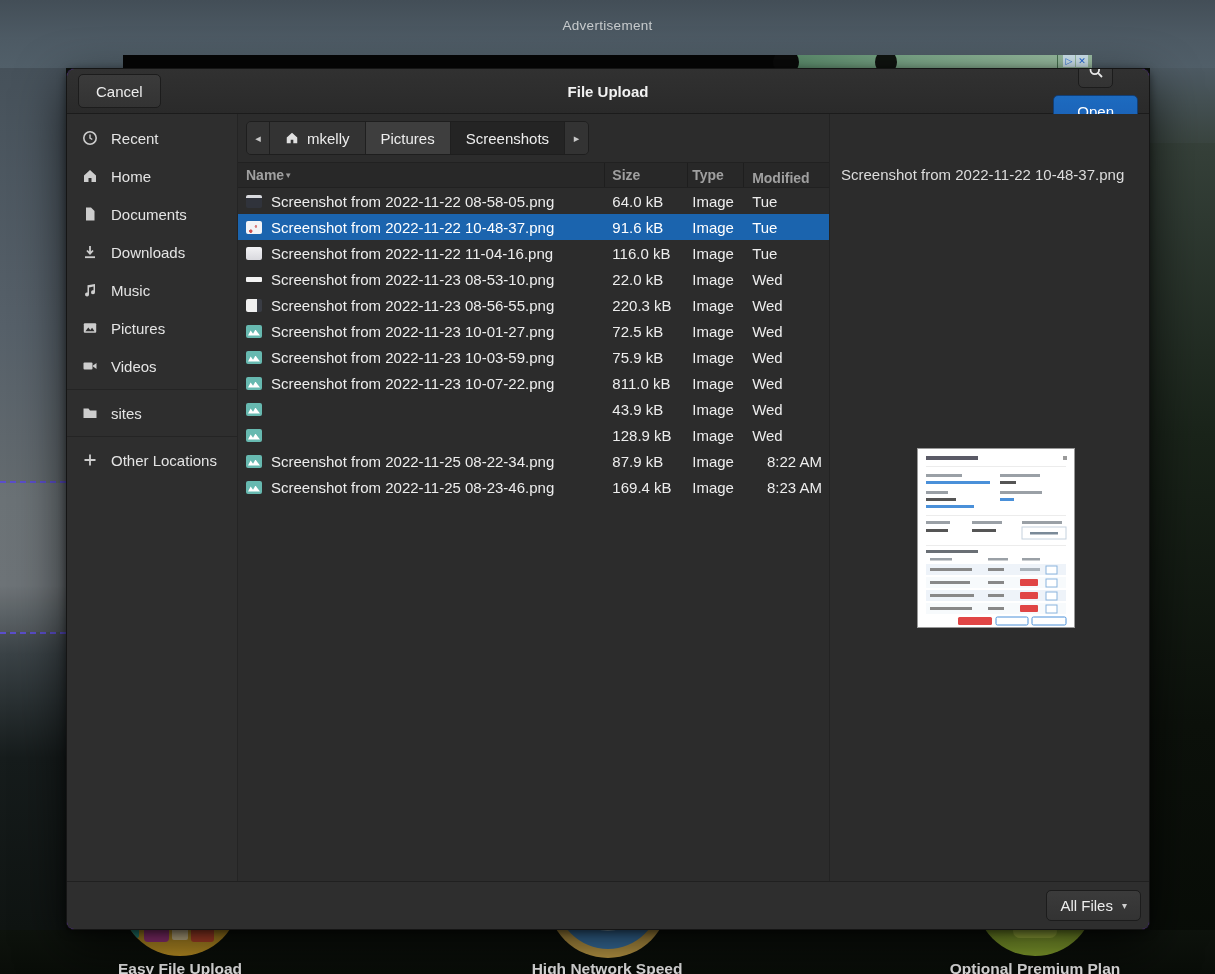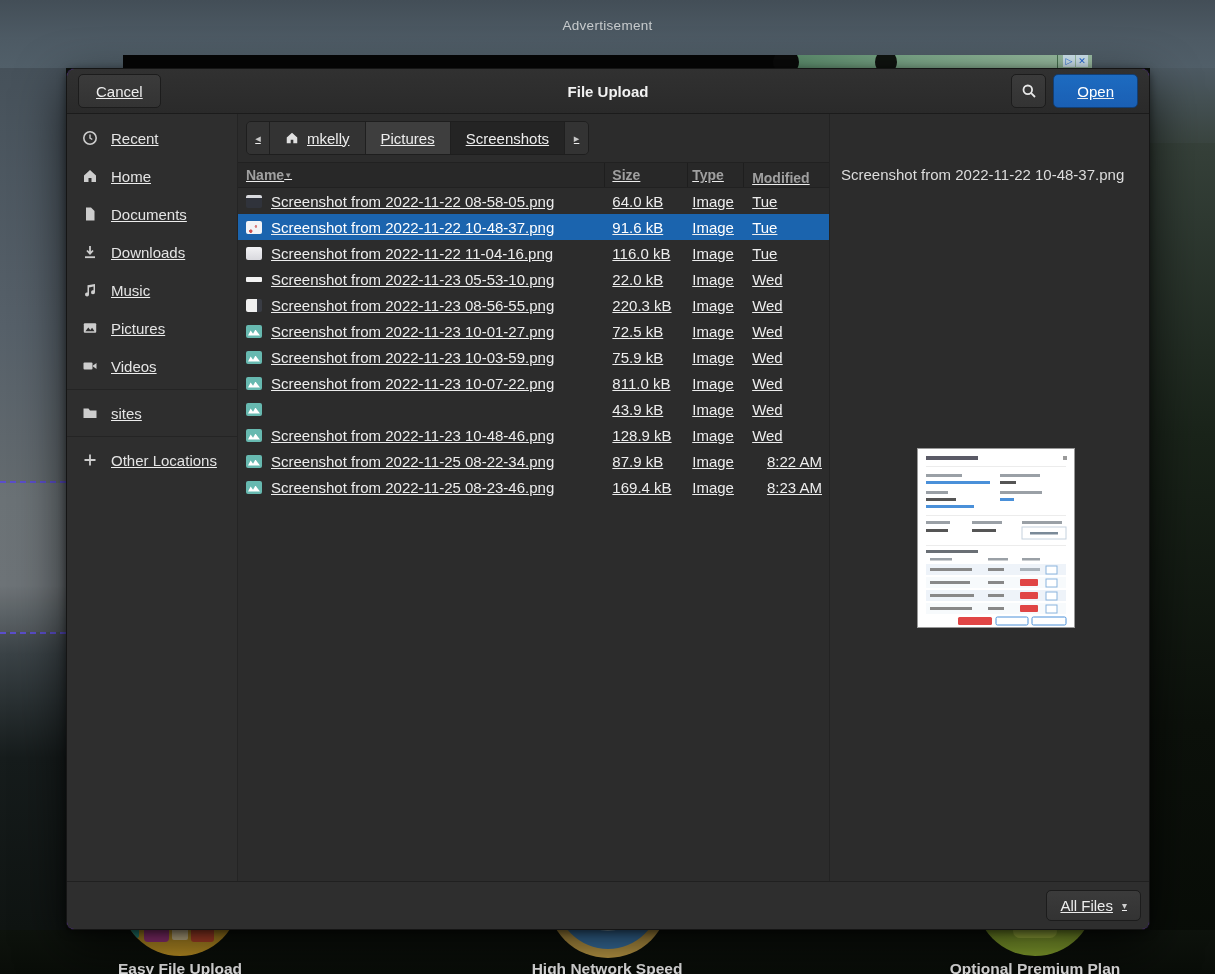--- a/index.html
+++ b/index.html
@@ -53,28 +53,28 @@
   .circ-r .c1 { position:absolute; left:30px; top:66px; width:58px; height:17px; border-radius:8px; background:#c6da55; }
   .circ-r .c2 { position:absolute; left:38px; top:88px; width:44px; height:14px; border-radius:7px; background:#b7cf49; }
   .feature { position:absolute; top:960px; transform:translateX(-50%); color:#ececec; font-size:15.5px; font-weight:700;
     white-space:nowrap; z-index:1; text-shadow:0 1px 2px rgba(0,0,0,.6); }
   .f1 { left:180px; } .f2 { left:607px; } .f3 { left:1035px; }
 
   
   .dialog { position:absolute; left:66px; top:68px; width:1084px; height:862px; z-index:10;
     border-radius:8px; overflow:hidden; background:#6d28d9; border:1px solid #151515;
     box-shadow:0 18px 50px rgba(0,0,0,.7), 0 2px 8px rgba(0,0,0,.5);
-    display:flex; flex-direction:column; color:#ededed;text-decoration:underline; }
+    display:flex; flex-direction:column; color:#ededed; }
   .headerbar { height:45px; flex:none; background:linear-gradient(#313131,#2a2a2a);
     border-bottom:1px solid #1b1b1b; display:flex; align-items:center; padding:0 11px; position:relative; }
   .hb-title { position:absolute; left:50%; transform:translateX(-50%); font-size:15px; font-weight:700; color:#f2f2f2; }
   .btn { height:34px; border-radius:5px; border:1px solid #1c1c1c; background:linear-gradient(#3b3b3b,#333333);
     color:#ededed; font-size:15px; display:flex; align-items:center; justify-content:center; cursor:default; }
   .btn-cancel { padding:0 17px; }
-  .hb-right { margin-left:auto; display:flex; gap:7px; align-items:center; }
+  .hb-right { margin-left:auto; display:flex; gap:7px; align-items:center;flex-direction:column; }
   .btn-search { width:35px; }
   .btn-open { padding:0 23px; background:linear-gradient(#1d6bc0,#1a5fb4); border-color:#123f76; color:#fff; }
 
   .body { flex:1; display:flex; min-height:0; }
   
   .sidebar { width:171px; flex:none; background:#2e2e2e; border-right:1px solid #242424; padding-top:5px; }
   .side-item { height:38px; display:flex; align-items:center; gap:13px; padding:0 15px; font-size:15px; color:#e4e4e4; }
   .side-item .sicon { width:16px; height:16px; flex:none; color:#cdcdcd; display:flex; }
   .side-sep { height:1px; background:#242424; margin:4px 0; }
 
@@ -346,21 +346,21 @@
                 <span class="thumb t-light"></span>
                 <span>Screenshot from 2022-11-22 11-04-16.png</span>
               </div>
             <div class="cell c-size">116.0 kB</div>
             <div class="cell c-type">Image</div>
             <div class="cell c-mod">Tue</div>
           </div>
           <div class="row">
             <div class="cell c-name">
                 <span class="thumb t-strip"></span>
-                <span>Screenshot from 2022-11-23 05-53-10.png</span>
+                <span>Screenshot from 2022-11-23 08-53-10.png</span>
               </div>
             <div class="cell c-size">22.0 kB</div>
             <div class="cell c-type">Image</div>
             <div class="cell c-mod">Wed</div>
           </div>
           <div class="row">
             <div class="cell c-name">
                 <span class="thumb t-split"></span>
                 <span>Screenshot from 2022-11-23 08-56-55.png</span>
               </div>
@@ -399,21 +399,20 @@
             <div class="cell c-name">
                 <span class="thumb t-img"></span>
               </div>
             <div class="cell c-size">43.9 kB</div>
             <div class="cell c-type">Image</div>
             <div class="cell c-mod">Wed</div>
           </div>
           <div class="row">
             <div class="cell c-name">
                 <span class="thumb t-img"></span>
-                <span>Screenshot from 2022-11-23 10-48-46.png</span>
               </div>
             <div class="cell c-size">128.9 kB</div>
             <div class="cell c-type">Image</div>
             <div class="cell c-mod">Wed</div>
           </div>
           <div class="row mod-right">
             <div class="cell c-name">
                 <span class="thumb t-img"></span>
                 <span>Screenshot from 2022-11-25 08-22-34.png</span>
               </div>

